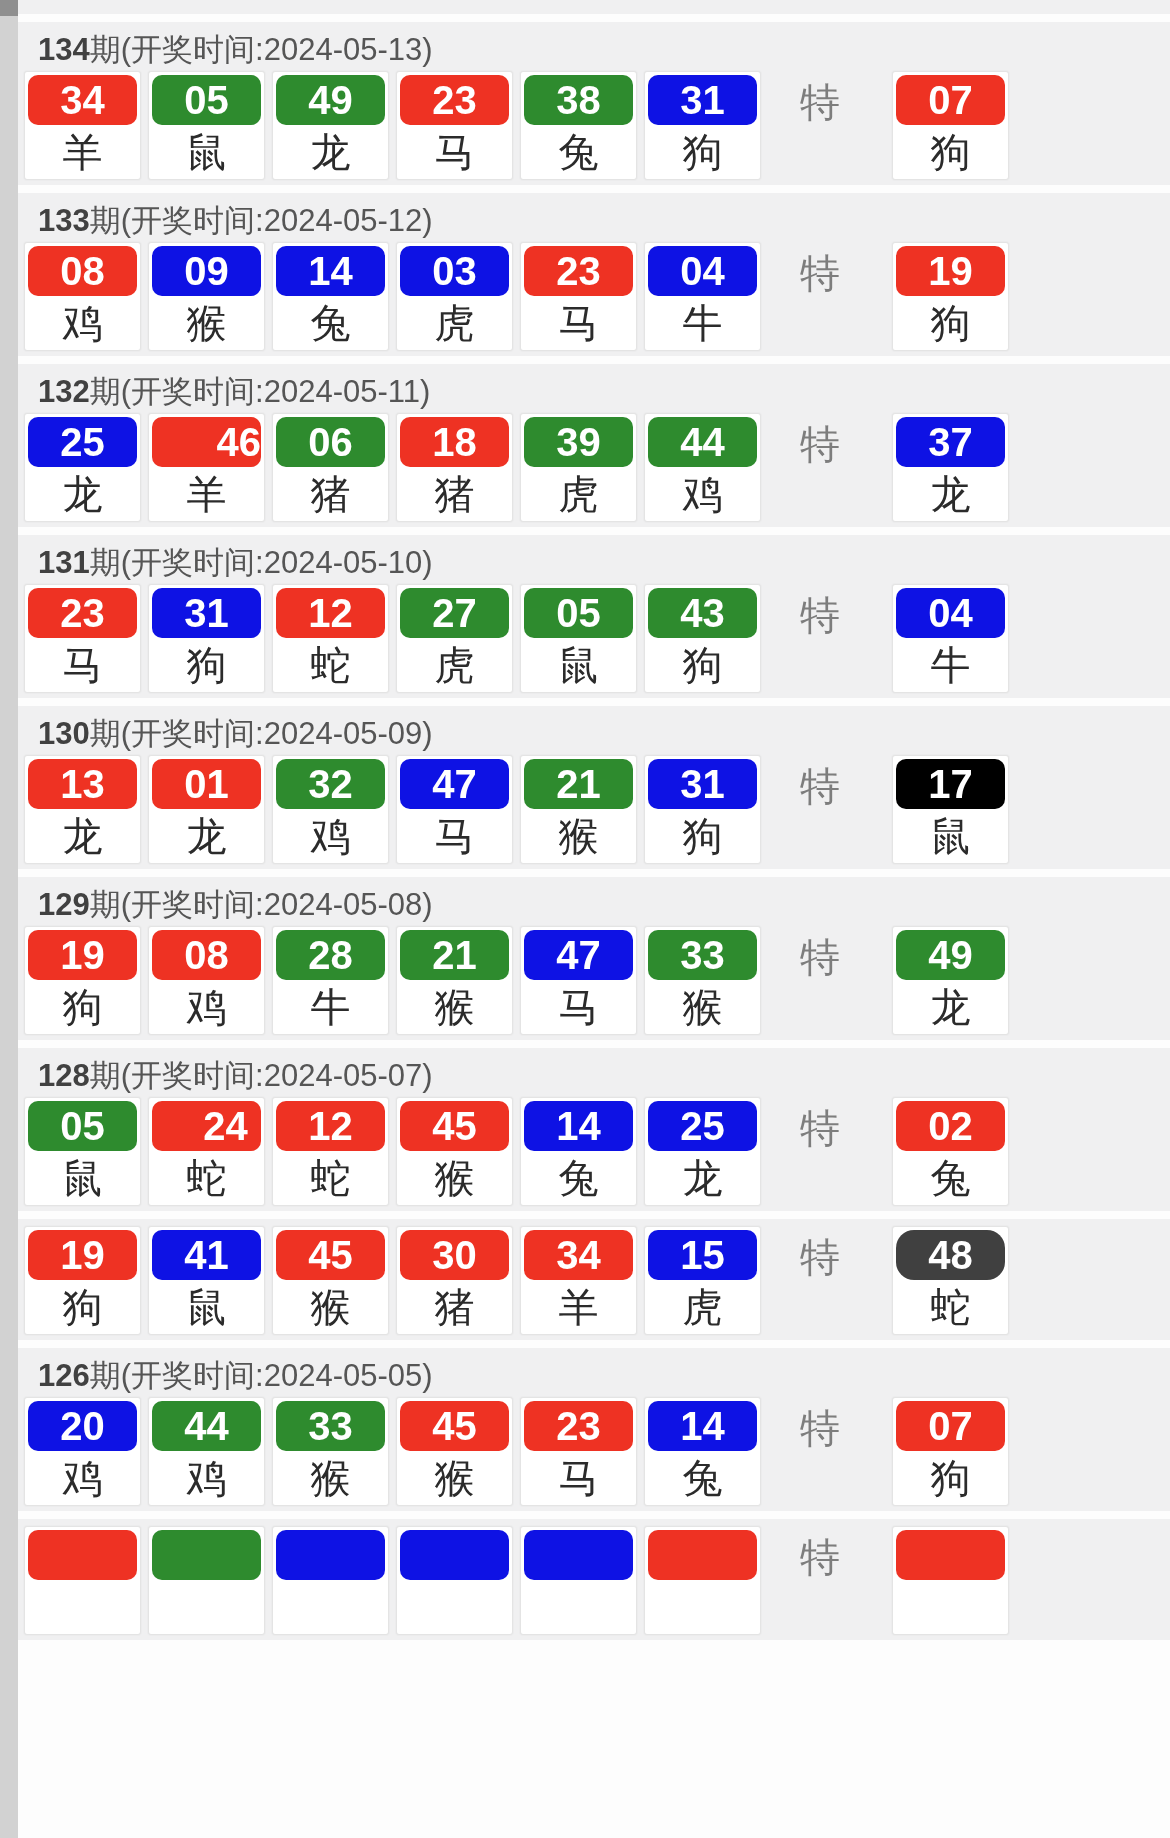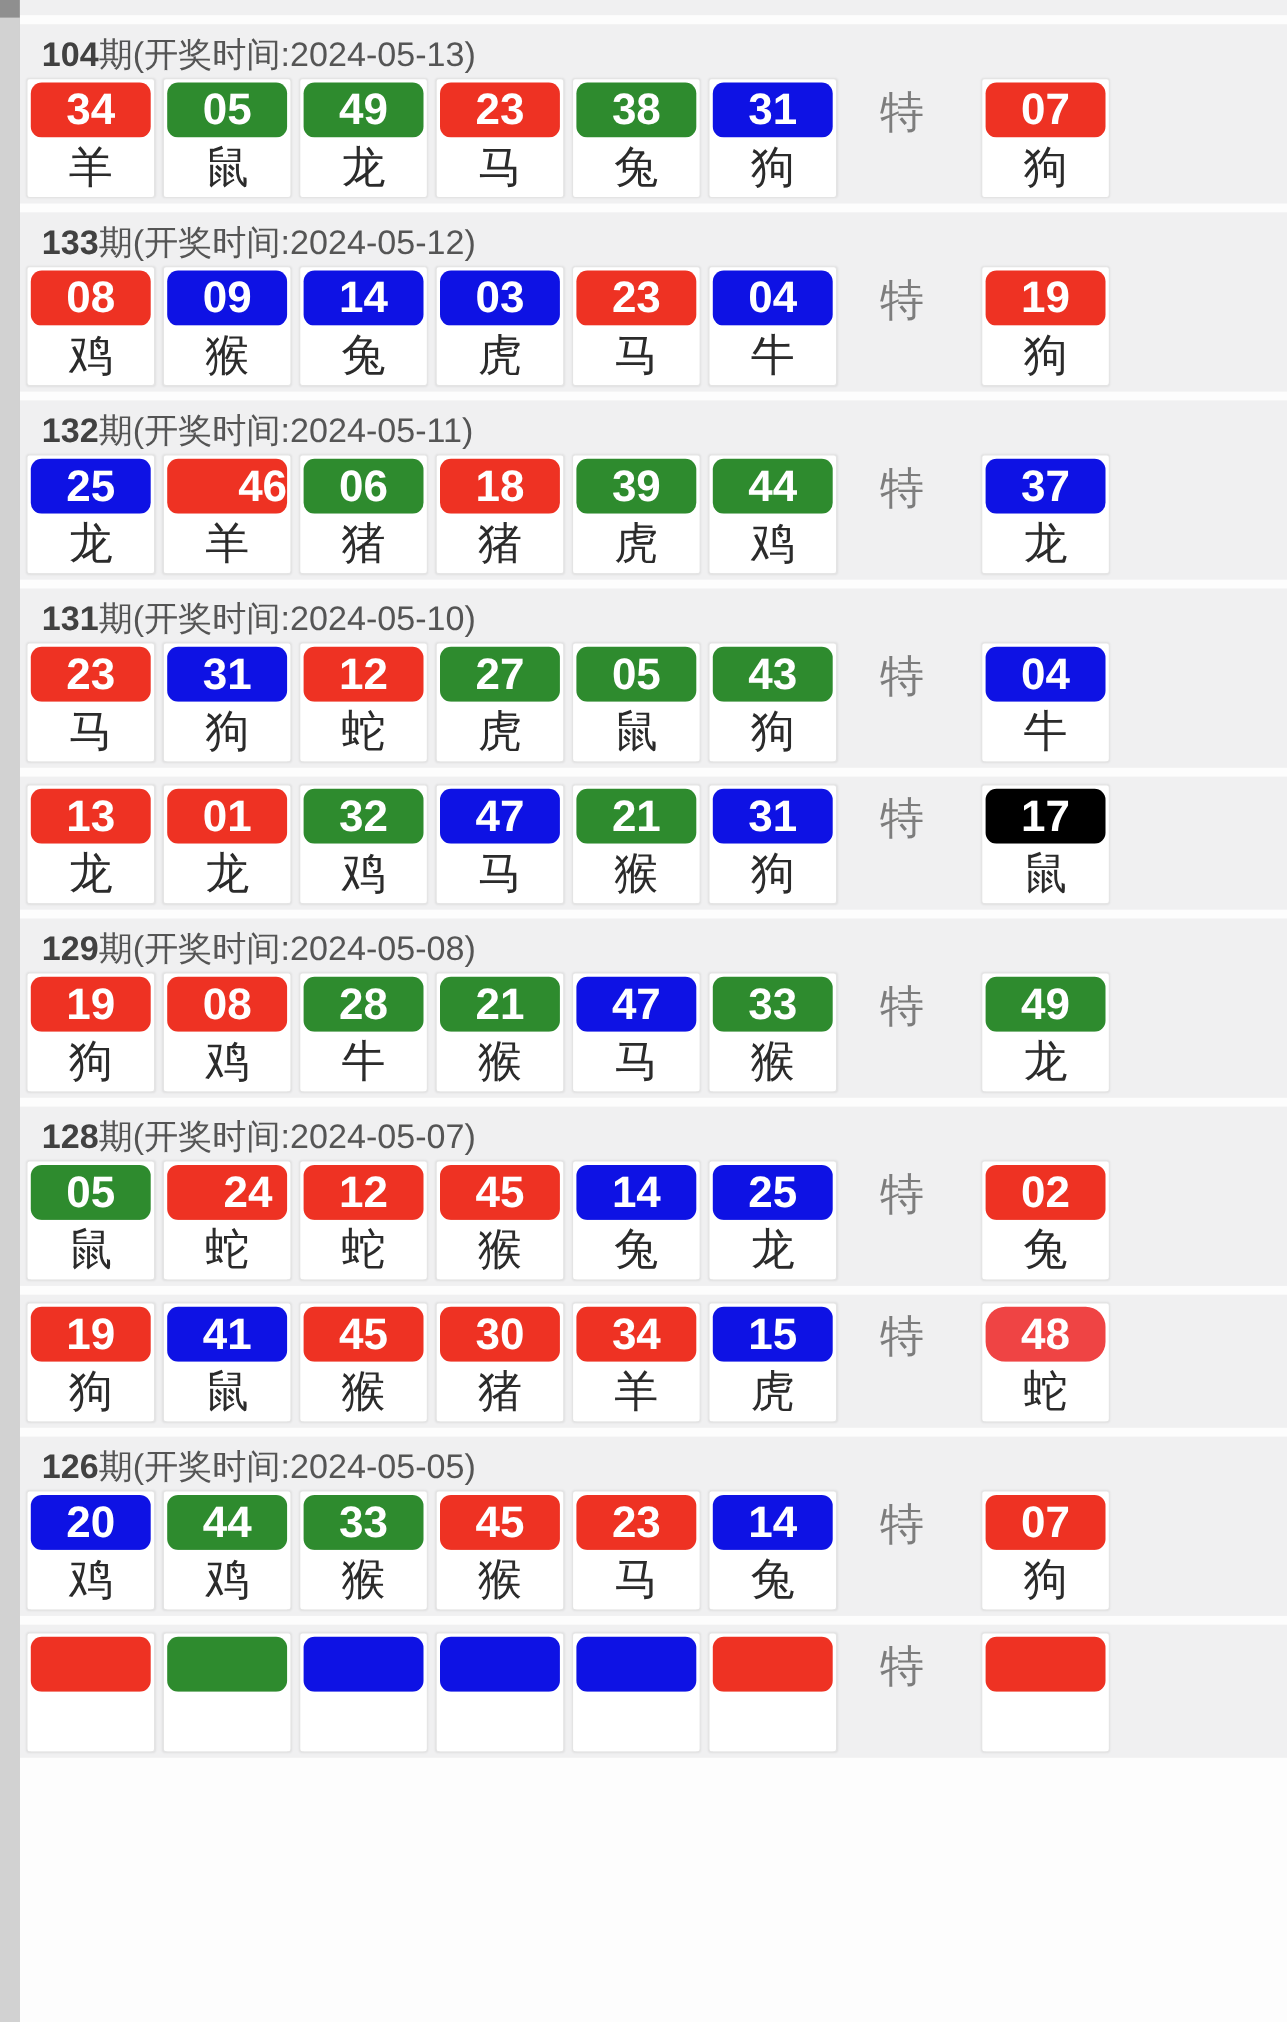--- a/index.html
+++ b/index.html
@@ -66,21 +66,21 @@
 <body>
 
 <div class="left-strip"></div>
 <div class="left-strip-top"></div>
 <div class="top-bar"></div>
 <div class="top-gap"></div>
 
 <main class="content" id="draw-list">
     <section class="draw-block">
     <div class="draw-header">
-      <span class="period-num">104</span><span class="period-suffix">期(开奖时间:2024-05-13)</span>
+      <span class="period-num">134</span><span class="period-suffix">期(开奖时间:2024-05-13)</span>
     </div>
     <div class="tiles-row">
         <div class="tile">
     <div class="ball" style="background: rgb(238, 50, 35);">34</div>
     <div class="zodiac">羊</div>
   </div>
         <div class="tile">
     <div class="ball" style="background: rgb(46, 139, 46);">05</div>
     <div class="zodiac">鼠</div>
   </div>
@@ -209,20 +209,23 @@
     <div class="zodiac">狗</div>
   </div>
         <div class="special-marker">特</div>
         <div class="tile special-tile">
     <div class="ball" style="background: rgb(14, 18, 228);">04</div>
     <div class="zodiac">牛</div>
   </div>
       </div>
   </section>
     <section class="draw-block">
+    <div class="draw-header">
+      <span class="period-num">130</span><span class="period-suffix">期(开奖时间:2024-05-09)</span>
+    </div>
     <div class="tiles-row">
         <div class="tile">
     <div class="ball" style="background: rgb(238, 50, 35);">13</div>
     <div class="zodiac">龙</div>
   </div>
         <div class="tile">
     <div class="ball" style="background: rgb(238, 50, 35);">01</div>
     <div class="zodiac">龙</div>
   </div>
         <div class="tile">
@@ -341,21 +344,21 @@
         <div class="tile">
     <div class="ball" style="background: rgb(238, 50, 35);">34</div>
     <div class="zodiac">羊</div>
   </div>
         <div class="tile">
     <div class="ball" style="background: rgb(14, 18, 228);">15</div>
     <div class="zodiac">虎</div>
   </div>
         <div class="special-marker">特</div>
         <div class="tile special-tile">
-    <div class="ball" style="background: #ef4444; border-radius: 18px;">48</div>
+    <div class="ball" style="background: #404040; border-radius: 18px;">48</div>
     <div class="zodiac">蛇</div>
   </div>
       </div>
   </section>
     <section class="draw-block">
     <div class="draw-header">
       <span class="period-num">126</span><span class="period-suffix">期(开奖时间:2024-05-05)</span>
     </div>
     <div class="tiles-row">
         <div class="tile">

